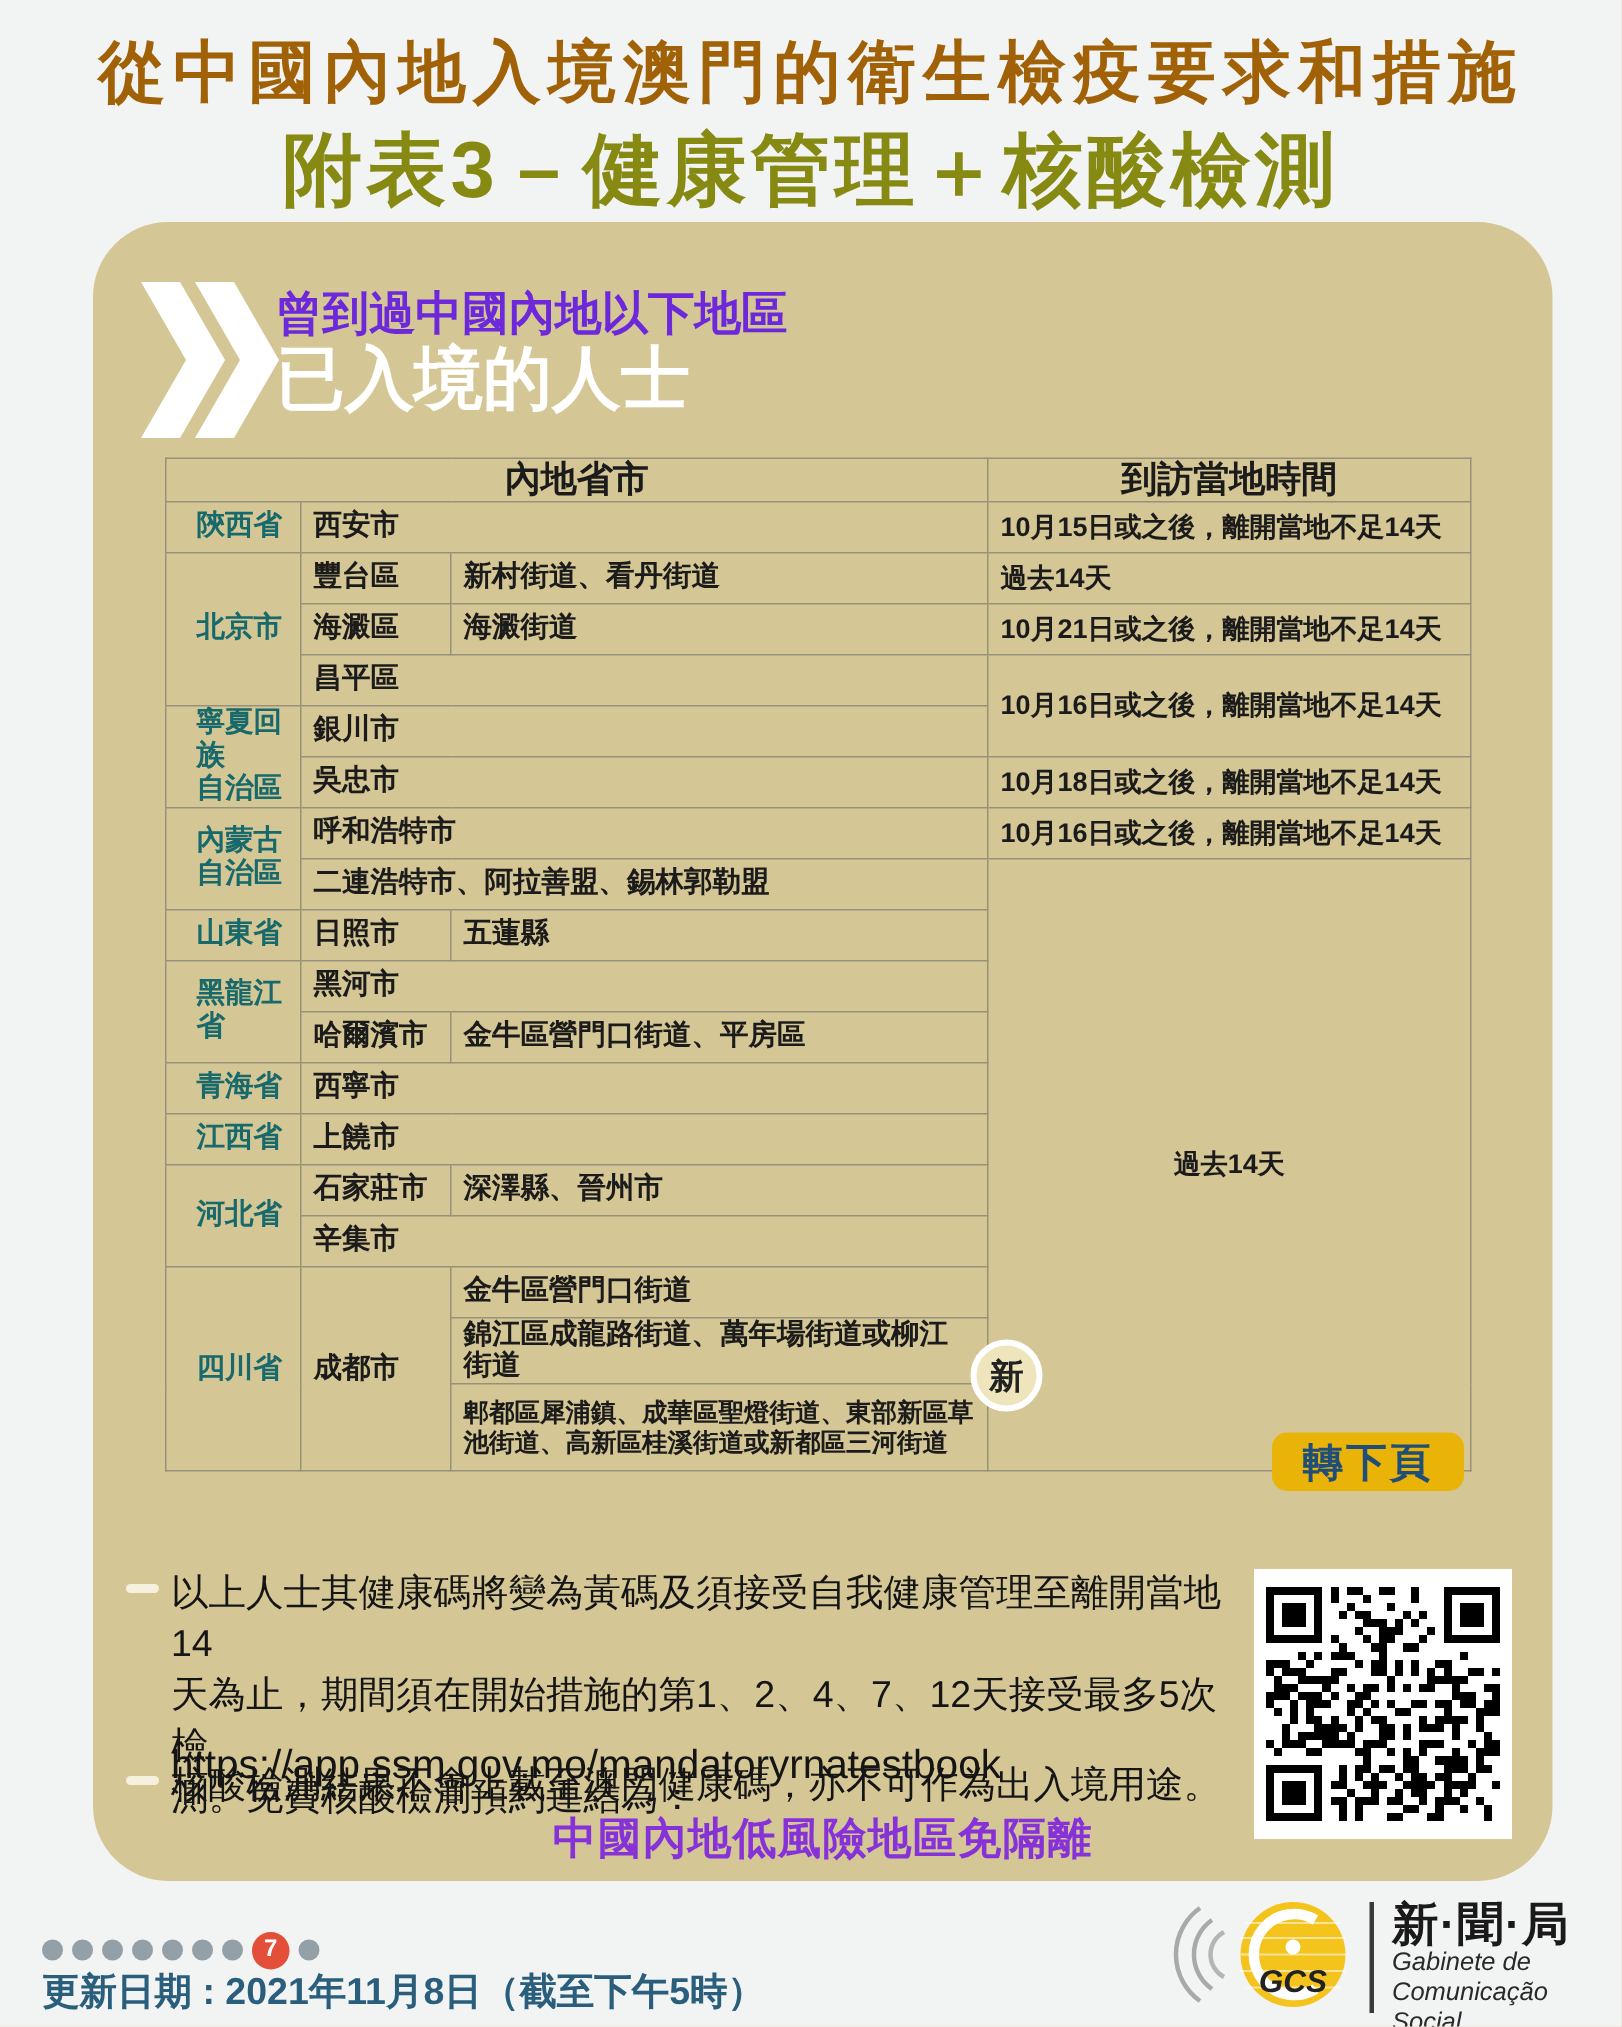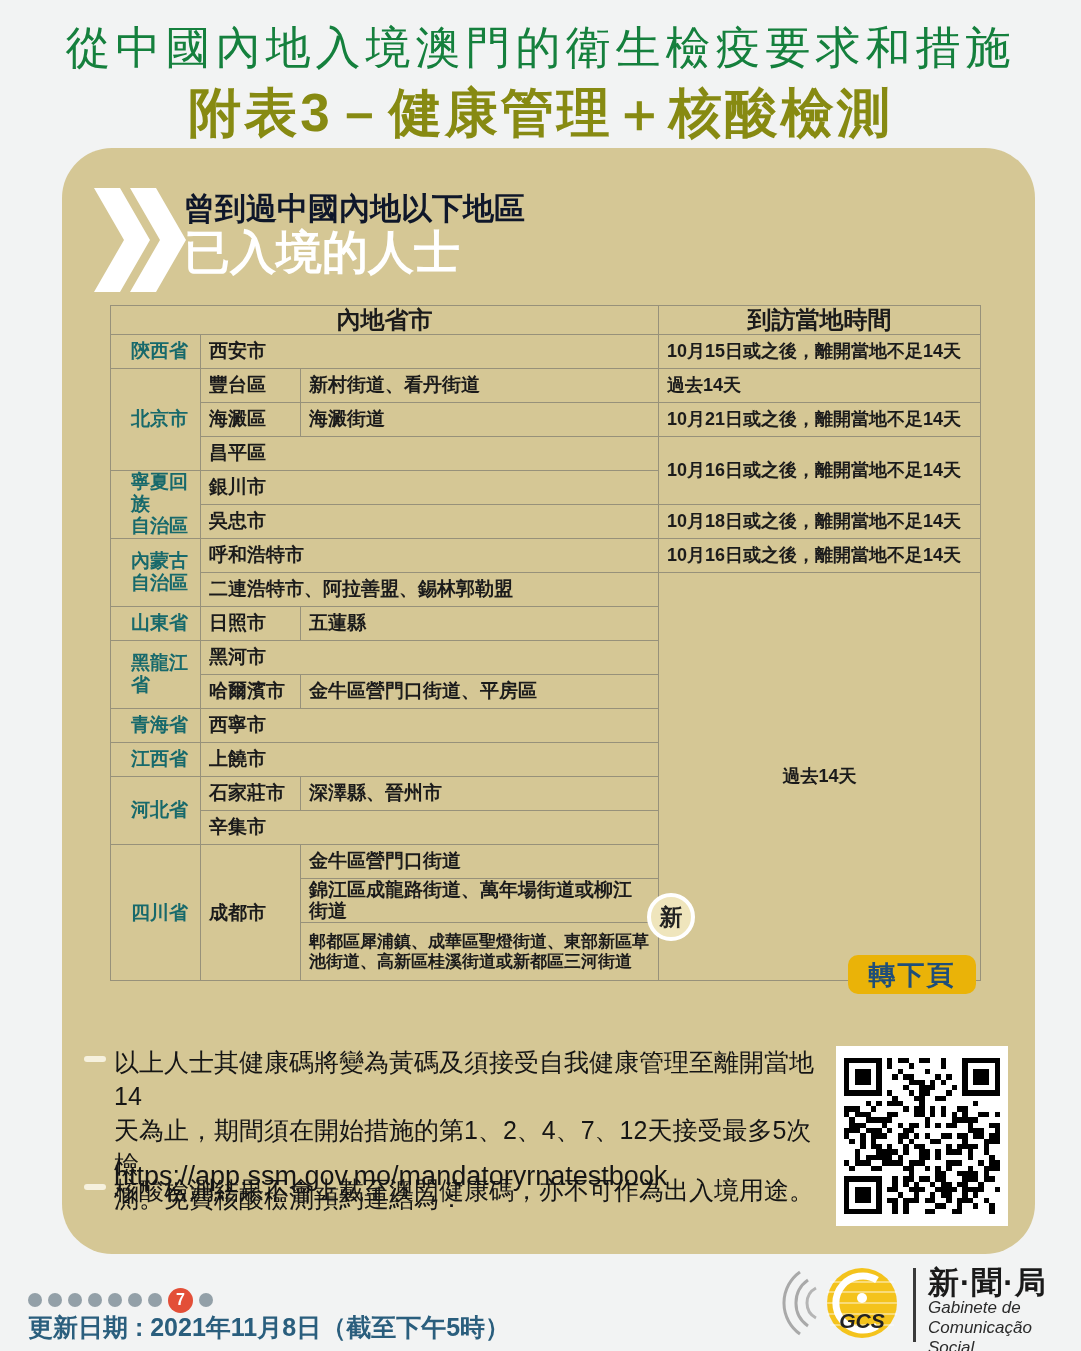--- a/index.html
+++ b/index.html
@@ -1,27 +1,27 @@
 <!DOCTYPE html>
 <html><head>
 <meta charset="utf-8">
 <style>
   html,body{margin:0;padding:0;}
   .page{position:relative;width:1081px;height:1351px;background:#f2f3f3;overflow:hidden;
         font-family:"Liberation Sans","DejaVu Sans",sans-serif;}
   
   .main-title{position:absolute;top:18px;left:0;width:100%;text-align:center;
-              font-size:45px;font-weight:normal;color:#15803d;letter-spacing:5px;}
+              font-size:45px;font-weight:bold;color:#a16207;letter-spacing:5px;}
   .sub-title{position:absolute;top:78px;left:0;width:100%;text-align:center;
              font-size:53px;font-weight:bold;color:#878a12;letter-spacing:3px;}
   
   .card{position:absolute;left:62px;top:148px;width:973px;height:1106px;
         background:#d5c795;border-radius:50px;}
   .chevron{position:absolute;left:32px;top:40px;}
-  .card-small-title{position:absolute;left:122px;top:40px;font-size:31px;font-weight:bold;color:#0f172a;}
+  .card-small-title{position:absolute;left:122px;top:40px;font-size:31px;font-weight:bold;color:#6d28d9;}
   .card-big-title{position:absolute;left:122px;top:74px;font-size:46px;font-weight:bold;color:#ffffff;}
   
   .tbl-wrap{position:absolute;left:48px;top:157px;}
   table{border-collapse:collapse;table-layout:fixed;width:870px;}
   th,td{border:1px solid #97917a;padding:0 8px;height:33px;font-size:19px;font-weight:bold;
         color:#1b1b1b;vertical-align:middle;text-align:left;overflow:hidden;line-height:1.15;}
   th{height:26px;text-align:center;font-size:24px;}
   td.p{color:#17696b;white-space:pre-line;padding-left:20px;}
   td.t{font-size:18px;}
   td.c{text-align:center;}
@@ -174,20 +174,21 @@
 
     <span class="dash" style="left:22px;top:908px;"></span>
     <div class="note" style="top:897px;">以上人士其健康碼將變為黃碼及須接受自我健康管理至離開當地14
 天為止，期間須在開始措施的第1、2、4、7、12天接受最多5次檢
 測。免費核酸檢測預約連結為：</div>
     <div class="note-link" style="top:1000px;margin-top:13px;">https://app.ssm.gov.mo/mandatoryrnatestbook</div>
 
     <span class="dash" style="left:22px;top:1036px;"></span>
     <div class="note" style="top:1025px;">核酸檢測結果不會上載至澳門健康碼，亦不可作為出入境用途。</div>
 
+    <div class="highlight">中國內地低風險地區免隔離</div>
 
     <div class="qr">
       <svg id="qr-svg" viewBox="0 0 29 29" shape-rendering="crispEdges">
           <rect x="8" y="0" width="1" height="1" fill="#000"></rect>
           <rect x="10" y="0" width="1" height="1" fill="#000"></rect>
           <rect x="11" y="0" width="1" height="1" fill="#000"></rect>
           <rect x="14" y="0" width="1" height="1" fill="#000"></rect>
           <rect x="15" y="0" width="1" height="1" fill="#000"></rect>
           <rect x="18" y="0" width="1" height="1" fill="#000"></rect>
           <rect x="8" y="1" width="1" height="1" fill="#000"></rect>

